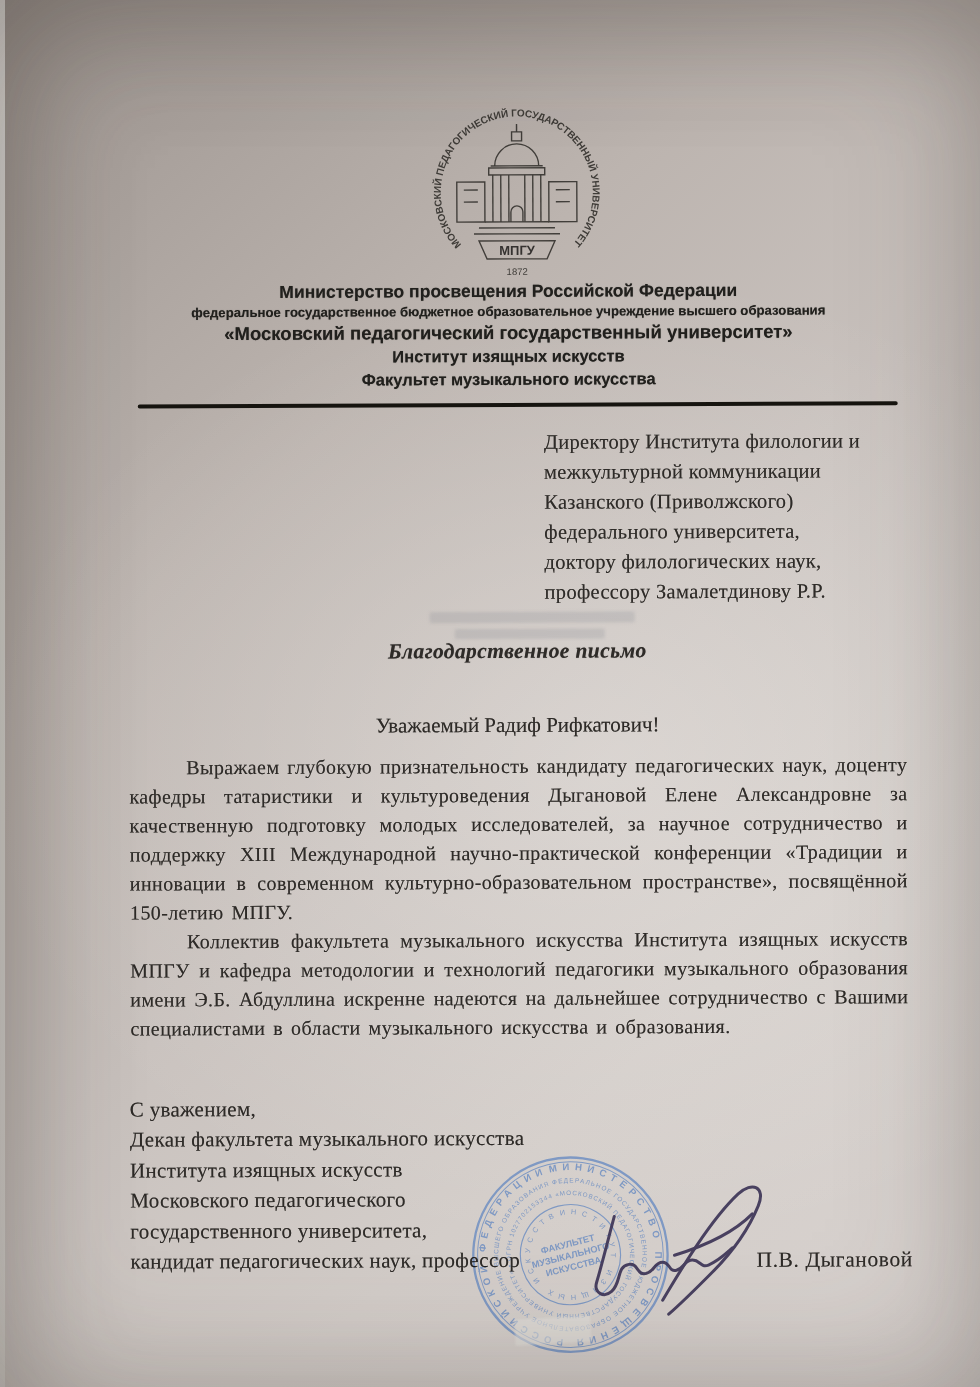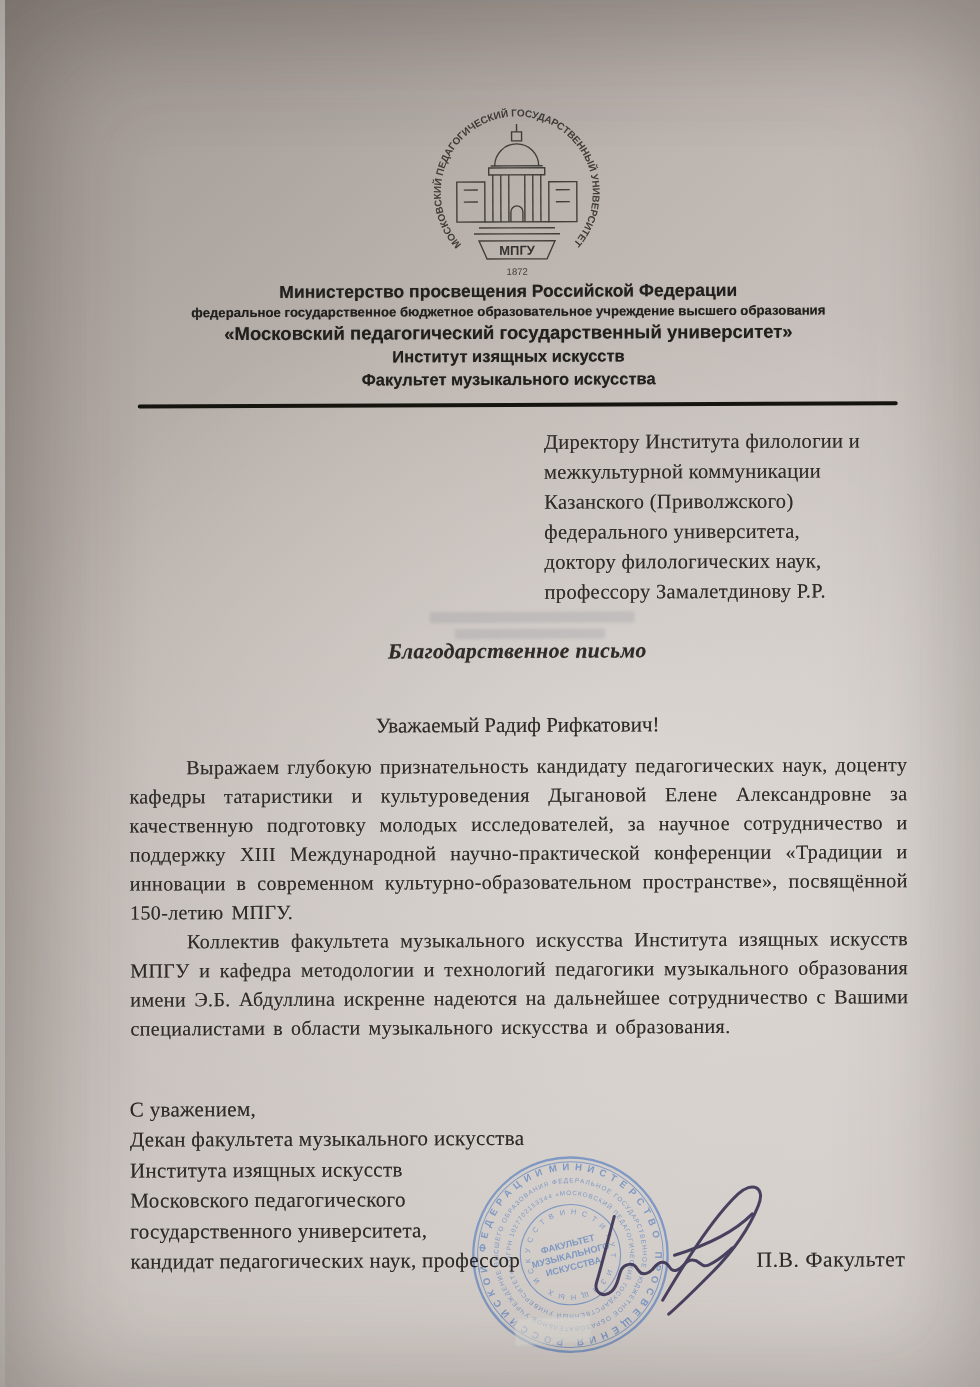--- a/index.html
+++ b/index.html
@@ -176,17 +176,17 @@
                  C 59 128, 54 112, 66 110 C 76 108, 74 122, 84 119
                  C 92 117, 92 108, 100 108 C 108 108, 106 118, 114 116
                  C 122 114, 122 106, 130 106 C 138 106, 138 114, 146 111
                  C 156 107, 162 101, 170 94"></path>
         <path d="M 100 146 C 118 116, 148 66, 176 40 C 190 27, 204 33, 196 52
                  C 186 76, 170 98, 150 118 C 138 130, 120 148, 106 160"></path>
         <path d="M 190 60 C 172 78, 142 92, 112 101"></path>
       </g>
     </svg>
 
-    <div class="sig-name">П.В. Факультет</div>
+    <div class="sig-name">П.В. Дыгановой</div>
 
   </div>
   <div class="vignette"></div>
 </div>
 
 </body></html>

